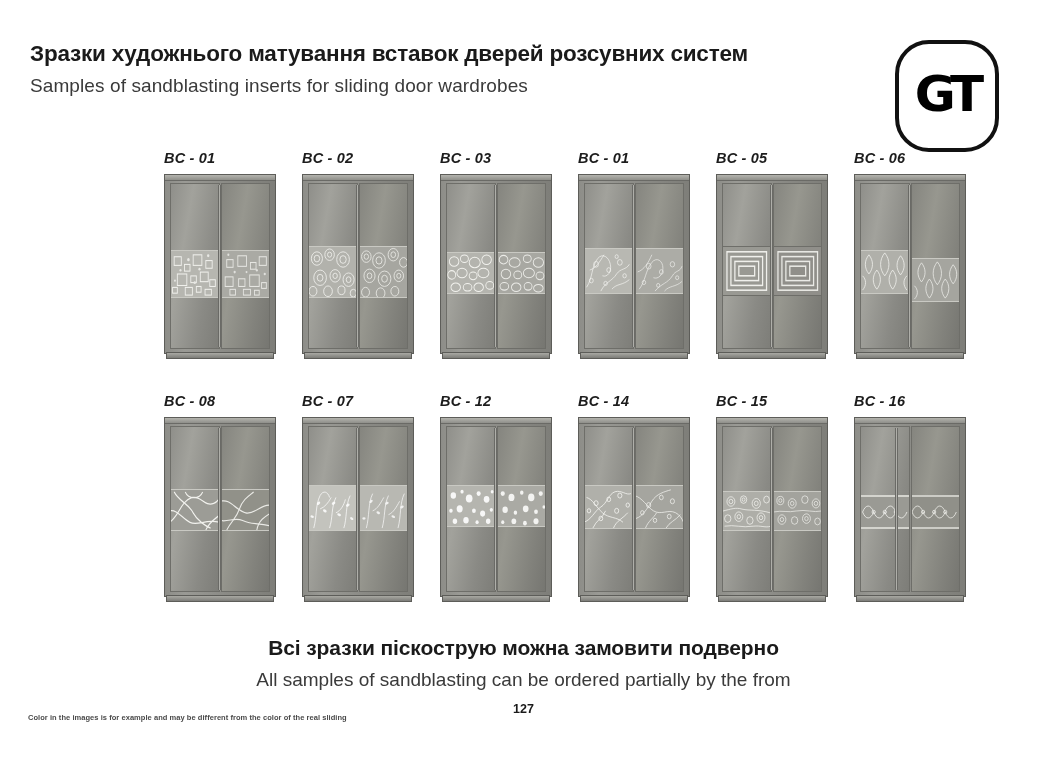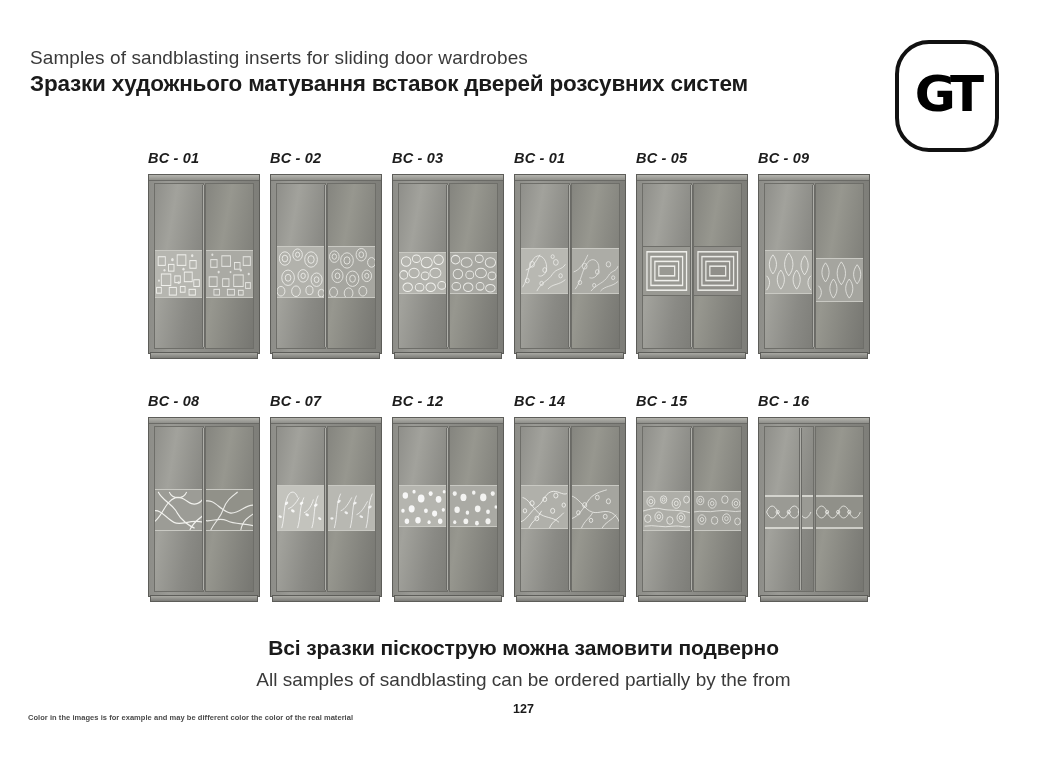--- a/index.html
+++ b/index.html
@@ -70,20 +70,21 @@
     left: 148px;
     display: flex;
     gap: 0px;
   }
   #row-1 { top: 150px; }
   #row-2 { top: 393px; }
 
   .cell {
     width: 122px;
     position: relative;
+    margin-left: 16px;
   }
   .cell-label {
     font-size: 14.5px;
     font-style: italic;
     font-weight: bold;
     color: #1c1c1c;
     letter-spacing: 0.2px;
     margin-bottom: 8px;
     white-space: nowrap;
   }
@@ -206,22 +207,22 @@
     font-size: 7.5px;
     font-weight: bold;
     color: #4a4a4a;
     letter-spacing: 0.05px;
   }
 </style>
 </head>
 <body>
 
 <div id="header">
+  <div id="title-ua">Зразки художнього матування вставок дверей розсувних систем</div>
   <div id="title-en">Samples of sandblasting inserts for sliding door wardrobes</div>
-  <div id="title-ua">Зразки художнього матування вставок дверей розсувних систем</div>
 </div>
 
 <div id="logo">
   <span id="logo-text">GT</span>
 </div>
 
 <div class="grid-row" id="row-1">
 
   <div class="cell">
     <div class="cell-label">BC - 01</div>
@@ -480,21 +481,21 @@
             </div>
           </div>
         </div>
         <div class="handle" style="left:53px;"></div>
       </div>
       <div class="base"></div>
     </div>
   </div>
 
   <div class="cell">
-    <div class="cell-label">BC - 09</div>
+    <div class="cell-label">BC - 06</div>
     <div class="wardrobe">
       <div class="carcass">
         <div class="doors">
           <div class="door left">
             <div class="band" style="top:66px;height:44px;background:#b0b0aa;">
               <svg viewBox="0 0 60 44" preserveAspectRatio="none">
                 <g fill="none" stroke="#f1f1ed" stroke-width="0.9">
                   <path d="M10 4 C16 10 16 18 10 24 C4 18 4 10 10 4Z"></path>
                   <path d="M30 2 C37 9 37 19 30 26 C23 19 23 9 30 2Z"></path>
                   <path d="M50 5 C56 11 56 19 50 25 C44 19 44 11 50 5Z"></path>
@@ -826,13 +827,13 @@
     </div>
   </div>
 
 </div>
 
 <div id="footer">
   <div id="footer-ua">Всі зразки піскострую можна замовити подверно</div>
   <div id="footer-en">All samples of sandblasting can be ordered partially by the from</div>
 </div>
 <div id="page-number">127</div>
-<div id="disclaimer">Color in the images is for example and may be different color the color of the real material</div>
+<div id="disclaimer">Color in the images is for example and may be different from the color of the real sliding</div>
 
 </body></html>

